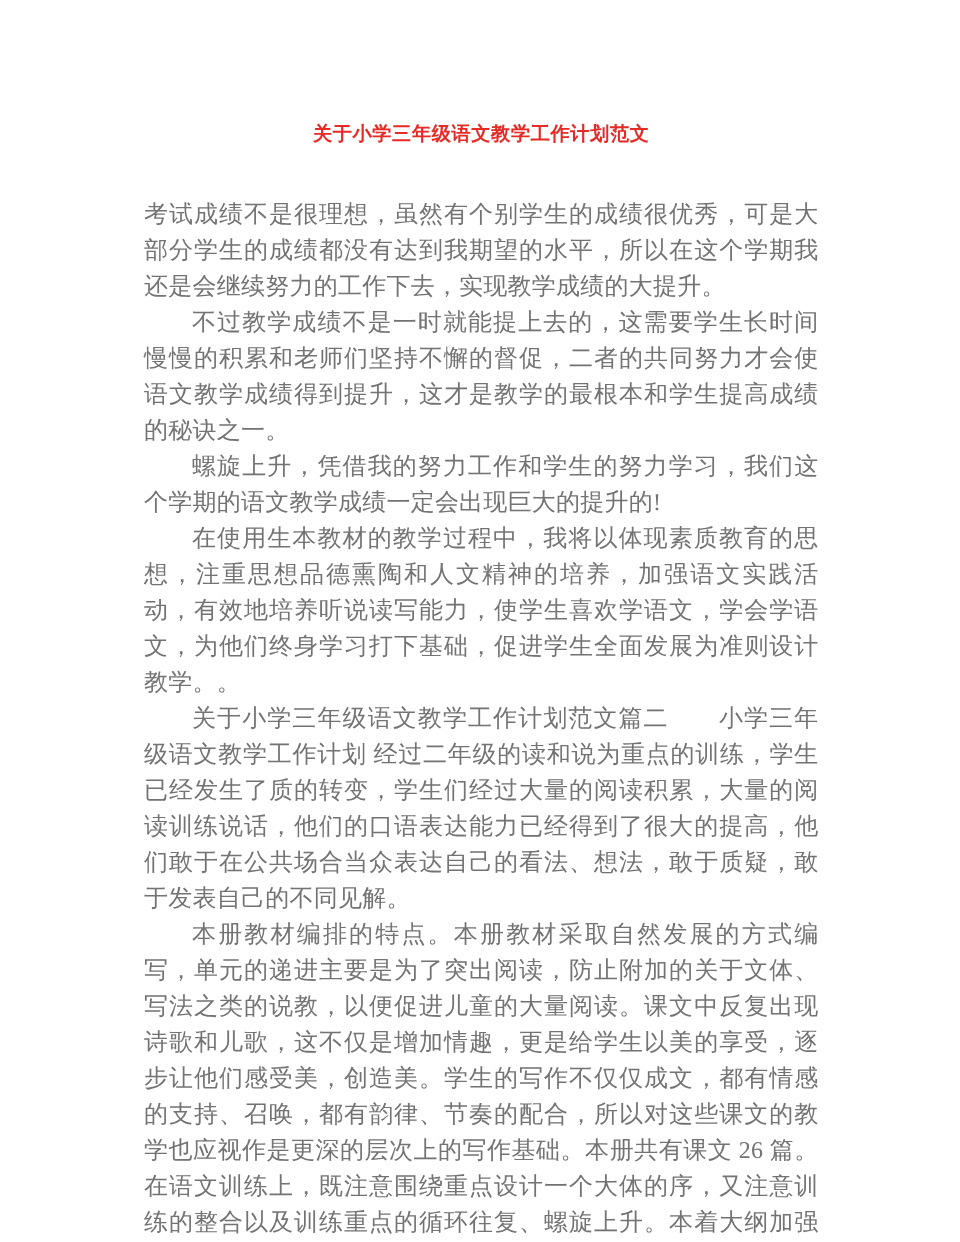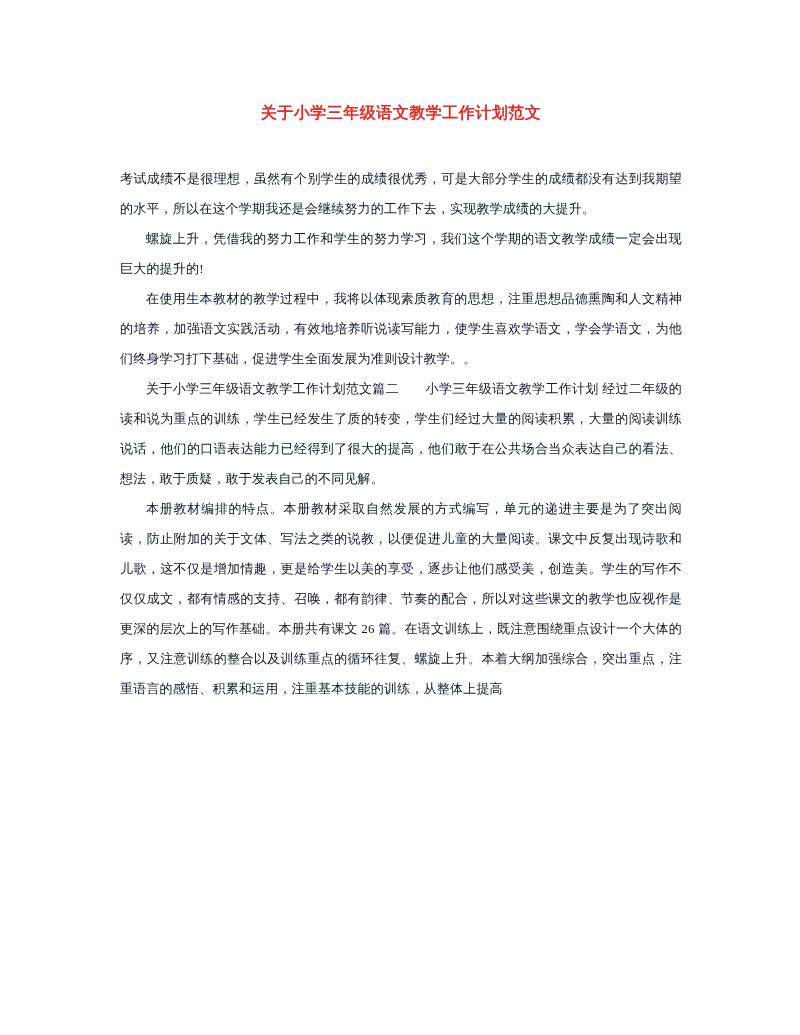--- a/index.html
+++ b/index.html
@@ -24,41 +24,42 @@
     margin: 0 0 38px 0;
     font-size: 16px;
     line-height: 26px;
     font-weight: bold;
     text-align: center;
     color: #e62b26;
     letter-spacing: 0.5px;
   }
   p.body-para {
     margin: 0;
-    font-size: 13px;
+    font-size: 20px;
     line-height: 30px;
     text-align: justify;
     text-justify: inter-ideograph;
-    color: #0f172a;
+    color: #737373;
     text-indent: 2em;
     word-break: break-all;
     letter-spacing: 0.2px;
   }
   p.no-indent {
     text-indent: 0;
   }
 </style>
 </head>
 <body>
 
 <div class="page">
   <h1 class="doc-title">关于小学三年级语文教学工作计划范文</h1>
 
   <p class="body-para no-indent">考试成绩不是很理想，虽然有个别学生的成绩很优秀，可是大部分学生的成绩都没有达到我期望的水平，所以在这个学期我还是会继续努力的工作下去，实现教学成绩的大提升。</p>
 
+  <p class="body-para">不过教学成绩不是一时就能提上去的，这需要学生长时间慢慢的积累和老师们坚持不懈的督促，二者的共同努力才会使语文教学成绩得到提升，这才是教学的最根本和学生提高成绩的秘诀之一。</p>
 
   <p class="body-para">螺旋上升，凭借我的努力工作和学生的努力学习，我们这个学期的语文教学成绩一定会出现巨大的提升的!</p>
 
   <p class="body-para">在使用生本教材的教学过程中，我将以体现素质教育的思想，注重思想品德熏陶和人文精神的培养，加强语文实践活动，有效地培养听说读写能力，使学生喜欢学语文，学会学语文，为他们终身学习打下基础，促进学生全面发展为准则设计教学。。</p>
 
   <p class="body-para">关于小学三年级语文教学工作计划范文篇二　　小学三年级语文教学工作计划 经过二年级的读和说为重点的训练，学生已经发生了质的转变，学生们经过大量的阅读积累，大量的阅读训练说话，他们的口语表达能力已经得到了很大的提高，他们敢于在公共场合当众表达自己的看法、想法，敢于质疑，敢于发表自己的不同见解。</p>
 
   <p class="body-para">本册教材编排的特点。本册教材采取自然发展的方式编写，单元的递进主要是为了突出阅读，防止附加的关于文体、写法之类的说教，以便促进儿童的大量阅读。课文中反复出现诗歌和儿歌，这不仅是增加情趣，更是给学生以美的享受，逐步让他们感受美，创造美。学生的写作不仅仅成文，都有情感的支持、召唤，都有韵律、节奏的配合，所以对这些课文的教学也应视作是更深的层次上的写作基础。本册共有课文 26 篇。在语文训练上，既注意围绕重点设计一个大体的序，又注意训练的整合以及训练重点的循环往复、螺旋上升。本着大纲加强综合，突出重点，注重语言的感悟、积累和运用，注重基本技能的训练，从整体上提高</p>
 </div>
 

